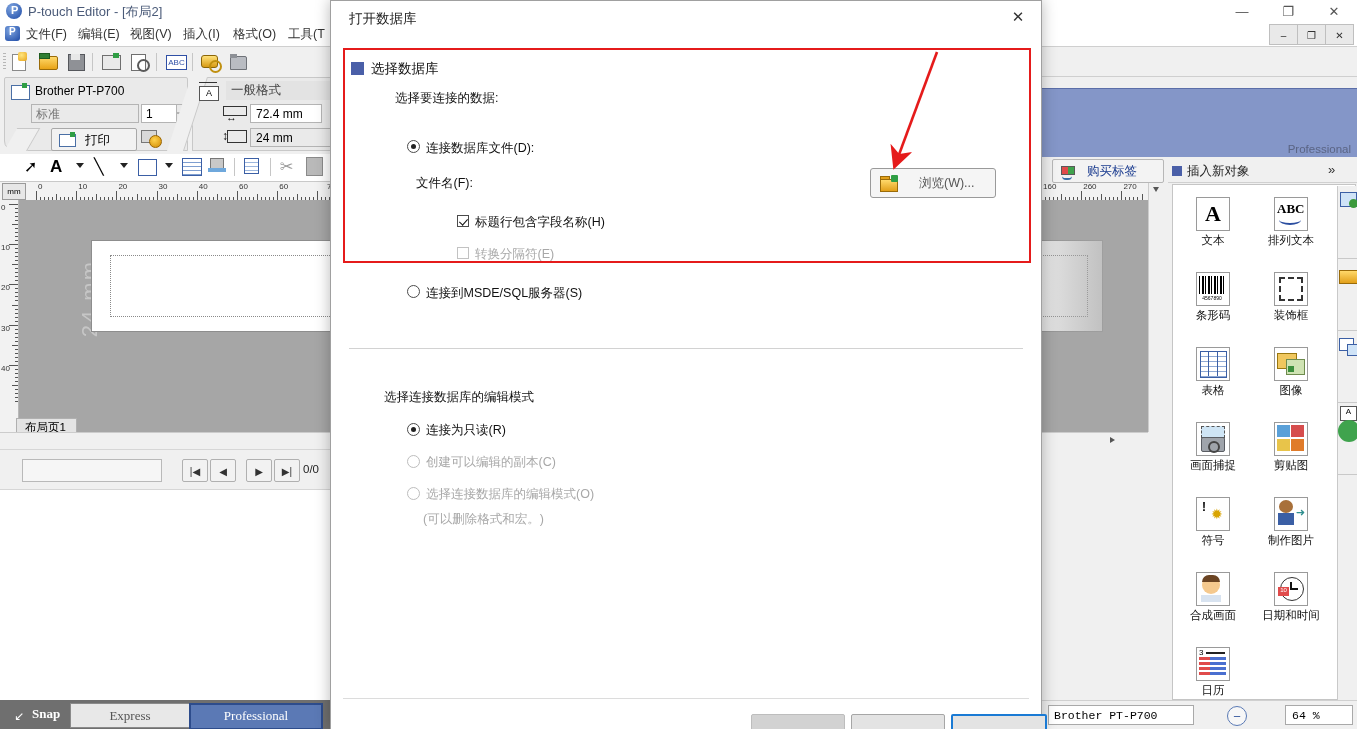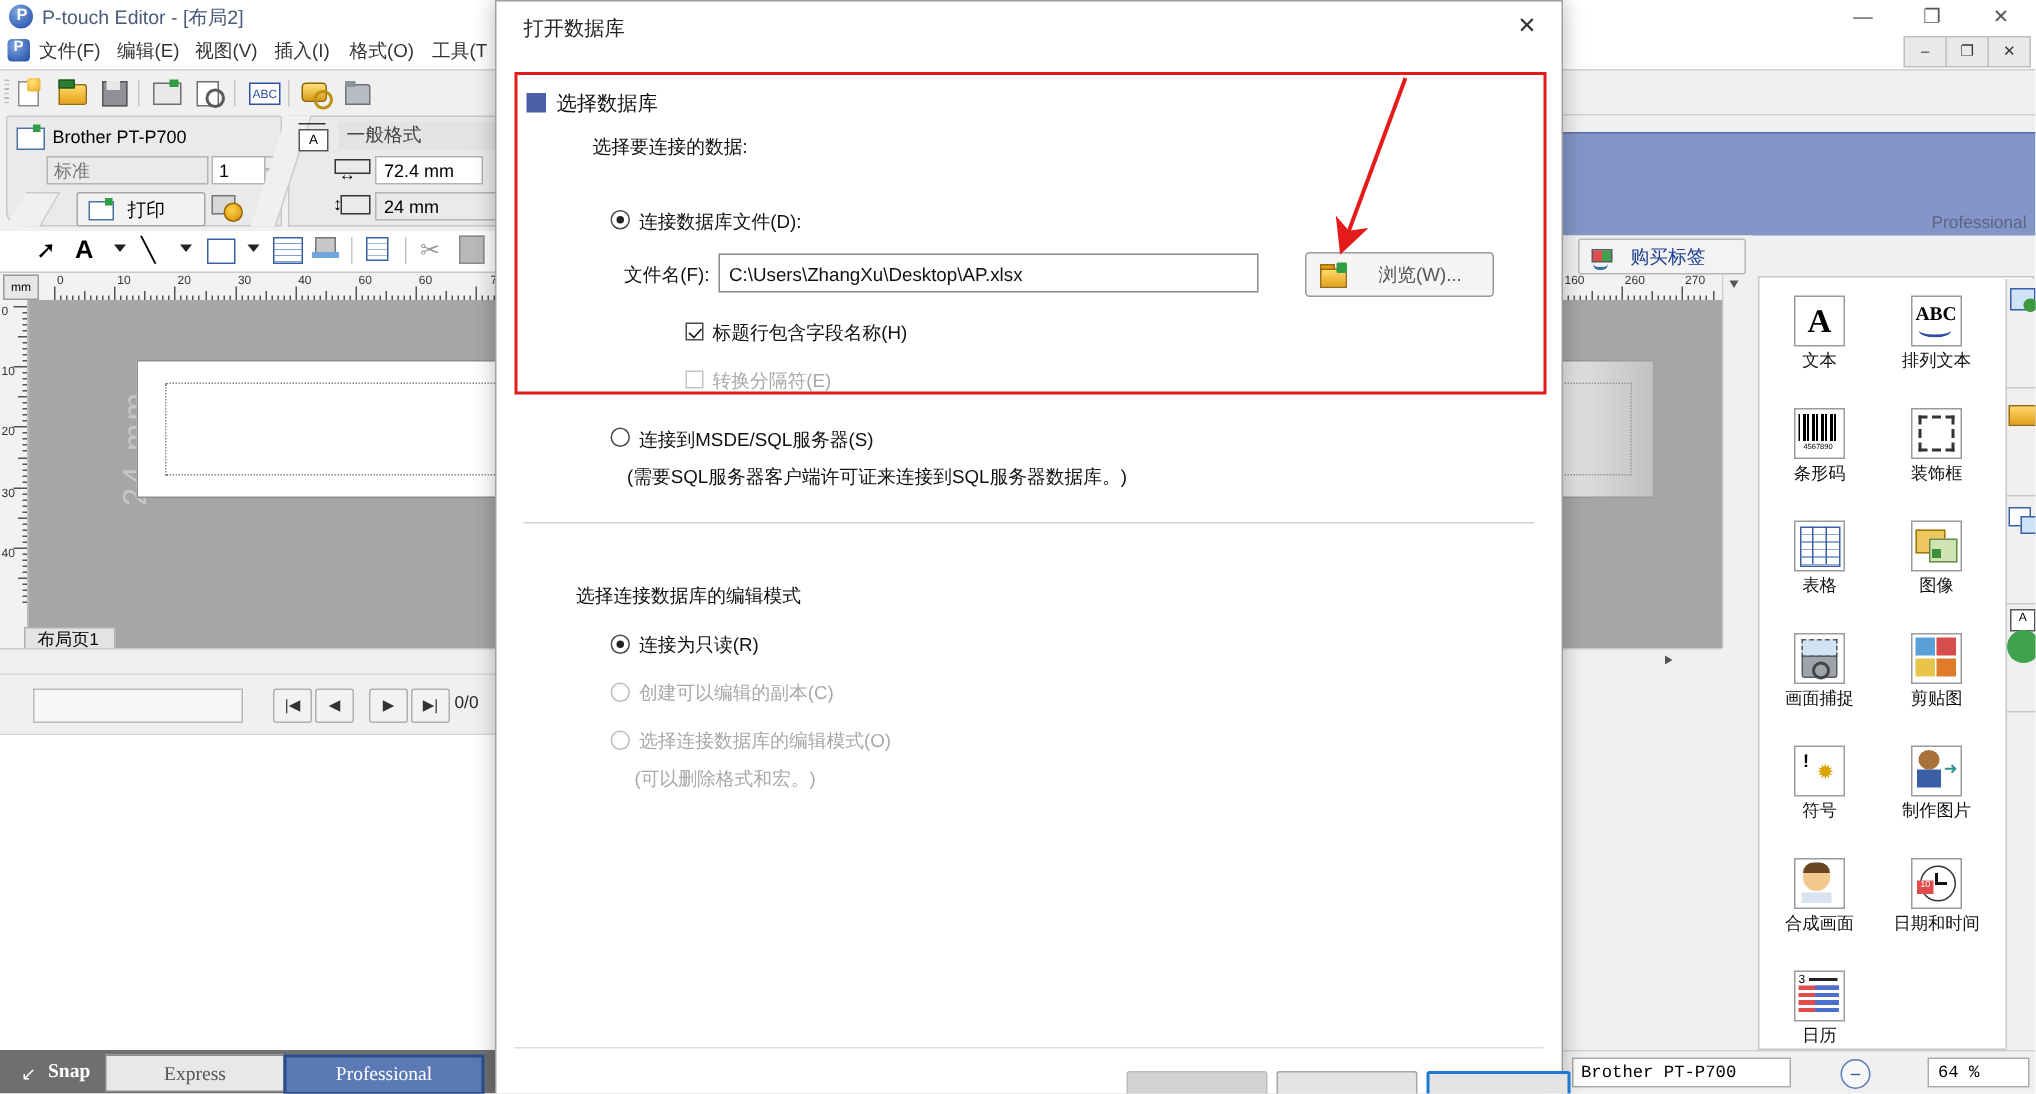--- a/index.html
+++ b/index.html
@@ -785,20 +785,25 @@
     <div class="proBannerTxt">Professional</div>
   </div>
   <div class="buybar">
     <div class="buybtn">
       <div class="cart"></div>
       <span>购买标签</span>
     </div>
   </div>
 
   <div class="objpanel">
+    <div class="objhdr">
+      <div class="sq"></div>
+      <div class="t">插入新对象</div>
+      <div class="more">»</div>
+    </div>
     <div class="objbody">
 
       <div class="objitem" style="left:10px;top:12px">
         <div class="box">
             <span style="position:absolute;left:50%;top:50%;transform:translate(-50%,-50%);font-size:22px;font-family:'Liberation Serif',serif;font-weight:bold;">A</span>
           </div>
         <span class="lab">文本</span>
       </div>
       <div class="objitem" style="left:88px;top:12px">
         <div class="box">
@@ -947,37 +952,35 @@
     <div class="redbox"></div>
 
     <div class="sec-sq"></div>
     <div class="sec-t">选择数据库</div>
     <div class="sec-sub">选择要连接的数据:</div>
 
     <div class="radio on" style="left:76px;top:139px"></div>
     <div class="rlab" style="left:95px;top:139px">连接数据库文件(D):</div>
 
     <div class="flab">文件名(F):</div>
-    <div class="finput">C:\Users\ZhangXu\Desktop\AP.xlsx</div>
     <div class="browse">
       <div class="fico">
           <div class="gp"></div>
         </div>
       <span>浏览(W)...</span>
     </div>
 
     <div class="chk on" style="left:126px;top:214px"></div>
     <div class="rlab" style="left:144px;top:213px">标题行包含字段名称(H)</div>
 
     <div class="chk dis" style="left:126px;top:246px"></div>
     <div class="rlab dis" style="left:144px;top:245px">转换分隔符(E)</div>
 
     <div class="radio" style="left:76px;top:284px"></div>
     <div class="rlab" style="left:95px;top:284px">连接到MSDE/SQL服务器(S)</div>
-    <div class="rlab" style="left:87px;top:309px">(需要SQL服务器客户端许可证来连接到SQL服务器数据库。)</div>
 
     <div class="hr" style="top:347px"></div>
 
     <div class="modeTitle">选择连接数据库的编辑模式</div>
 
     <div class="radio on" style="left:76px;top:422px"></div>
     <div class="rlab" style="left:95px;top:421px">连接为只读(R)</div>
 
     <div class="radio dis" style="left:76px;top:454px"></div>
     <div class="rlab dis" style="left:95px;top:453px">创建可以编辑的副本(C)</div>

